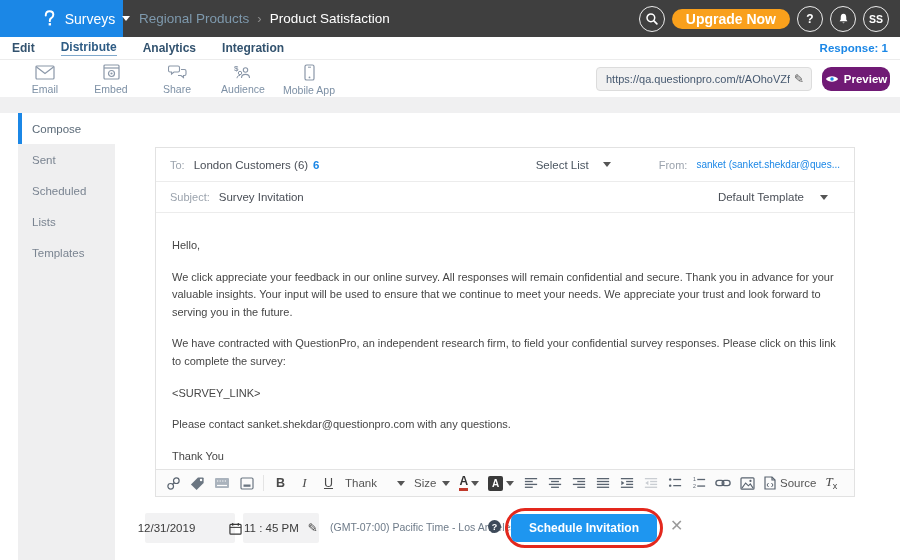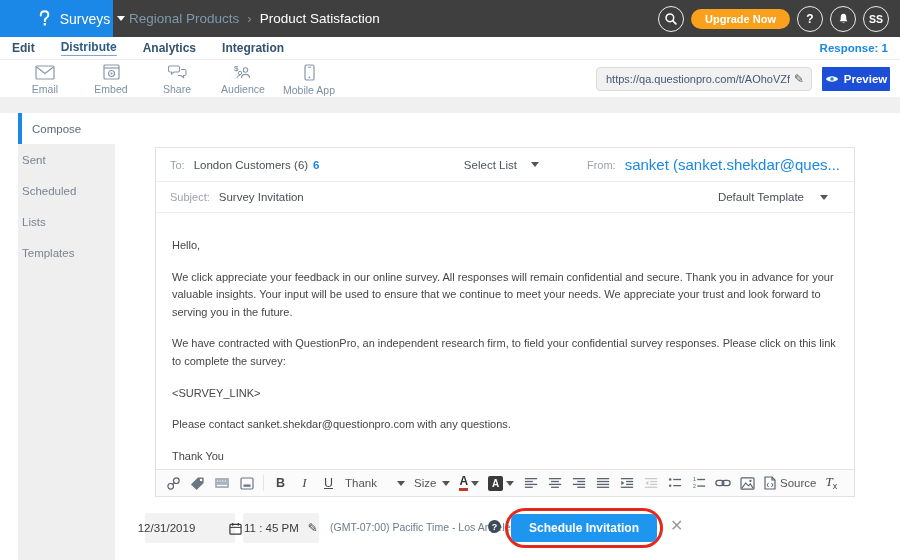--- a/index.html
+++ b/index.html
@@ -2,67 +2,67 @@
 <html><head>
 <meta charset="utf-8">
 <style>
   * { margin:0; padding:0; box-sizing:border-box; }
   html,body { background:#fff; }
   body { font-family:"Liberation Sans","DejaVu Sans",sans-serif; }
   .app { position:relative; width:900px; height:560px; background:#fff; overflow:hidden; }
 
   
   .topbar { position:absolute; left:0; top:0; width:900px; height:37px; background:#3F3F3F; display:flex; align-items:center; }
-  .logo-box { width:113px; height:37px; background:#1B87E6; display:flex; align-items:center; justify-content:center; gap:7px; cursor:pointer;padding-left:48px; }
+  .logo-box { width:123px; height:37px; background:#1B87E6; display:flex; align-items:center; justify-content:center; gap:7px; cursor:pointer;padding-left:48px; }
   .logo-box .menu-label { color:#fff; font-size:14px; }
   .caret { width:0; height:0; border-left:4px solid transparent; border-right:4px solid transparent; border-top:5px solid #fff; display:inline-block; }
   .caret.dark { border-top-color:#555; }
   .breadcrumb { margin-left:16px; display:flex; align-items:flex-end; gap:8px; font-size:13.5px; }
   .bc-parent { color:#7E99AD; cursor:pointer; }
   .bc-sep { color:#8d8d8d; font-size:13px; }
   .bc-current { color:#fff; font-weight:500; }
   .topbar-right { margin-left:auto; display:flex; align-items:center; gap:7px; padding-right:11px; }
   .circle-btn { width:26px; height:26px; border:1.4px solid #ECECEC; border-radius:50%; display:flex; align-items:center; justify-content:center; color:#fff; font-size:12px; font-weight:bold; cursor:pointer; background:transparent; }
-  .upgrade-btn { height:20px; border:none; border-radius:12px; background:#F9A01C; color:#fff; font-weight:bold; font-size:11px; padding:0 14px; cursor:pointer; font-family:inherit; }
+  .upgrade-btn { height:20px; border:none; border-radius:12px; background:#F9A01C; color:#fff; font-weight:bold; font-size:14px; padding:0 14px; cursor:pointer; font-family:inherit; }
 
   
   .nav-row { position:absolute; left:0; top:37px; width:900px; height:23px; background:#fff; display:flex; align-items:center; padding:0 12px; border-bottom:1px solid #ECECEC; }
   .nav-tab { font-size:12px; font-weight:bold; color:#33536F; margin-right:26px; cursor:pointer; padding-bottom:1px; }
   .nav-tab.active { color:#2E5C85; border-bottom:1px solid #7FA8CC; }
   .response-label { margin-left:auto; color:#1B87E6; font-size:11.5px; font-weight:bold; }
 
   
   .channel-bar { position:absolute; left:0; top:60px; width:900px; height:37px; background:#fff; display:flex; align-items:center; }
   .channel-item { width:66px; display:flex; flex-direction:column; align-items:center; gap:3px; cursor:pointer; margin-top:2px; }
   .channel-item:first-child { margin-left:12px; }
   .channel-label { font-size:10.5px; color:#7D90A5; }
   .url-wrap { position:absolute; left:596px; top:67px; width:216px; height:24px; background:#F1F1F1; border:1px solid #DCDCDC; border-radius:4px; display:flex; align-items:center; }
   .url-input { flex:1; border:none; background:transparent; font-family:inherit; font-size:11px; color:#45586F; padding:0 4px 0 9px; outline:none; }
   .pencil { font-family:"DejaVu Sans",sans-serif; color:#555; font-size:12px; cursor:pointer; padding-right:7px; }
-  .preview-btn { position:absolute; left:822px; top:67px; width:68px; height:24px; background:#1d4ed8; border:none; border-radius:1px; color:#fff; font-size:11.5px; font-weight:bold; display:flex; align-items:center; justify-content:center; gap:5px; cursor:pointer; font-family:inherit; }
+  .preview-btn { position:absolute; left:822px; top:67px; width:68px; height:24px; background:#701a75; border:none; border-radius:9px; color:#fff; font-size:11.5px; font-weight:bold; display:flex; align-items:center; justify-content:center; gap:5px; cursor:pointer; font-family:inherit; }
 
   .gray-band { position:absolute; left:0; top:97px; width:900px; height:16px; background:#F0F0F1; }
 
   
   .sidebar { position:absolute; left:18px; top:113px; width:97px; height:447px; background:#EFEFF0; }
-  .side-item { height:31px; display:flex; align-items:center; padding-left:4px; font-size:11.5px; color:#7A8491; cursor:pointer; }
+  .side-item { height:31px; display:flex; align-items:center; padding-left:14px; font-size:11.5px; color:#7A8491; cursor:pointer; }
   .side-item.active { background:#fff; border-left:4px solid #1B87E6; padding-left:10px; color:#5C6B79; }
 
   
   .compose-panel { position:absolute; left:155px; top:147px; width:700px; height:350px; background:#fff; border:1px solid #E2E2E2; display:flex; flex-direction:column; }
   .field-row { display:flex; align-items:center; padding:0 14px; border-bottom:1px solid #ECECEC; }
   .to-row { height:34px; }
   .subject-row { height:31px; }
   .field-label { font-size:11px; color:#9BA3AD; margin-right:9px; }
   .field-value { font-size:11.5px; color:#4A4F57; }
   .to-count { font-size:11.5px; color:#1B87E6; font-weight:bold; margin-left:5px; }
   .select-list { display:flex; align-items:center; gap:14px; margin-left:auto; margin-right:48px; cursor:pointer; }
   .select-list .field-value { color:#4A5560;margin-left:30px; }
   .from-group { display:flex; align-items:center; }
-  .from-value { font-size:15px; color:#1B87E6; cursor:pointer; white-space:nowrap; }
+  .from-value { font-size:10px; color:#1B87E6; cursor:pointer; white-space:nowrap; }
   .template-select { display:flex; align-items:center; gap:16px; margin-left:auto; margin-right:12px; cursor:pointer; }
 
   .email-body { flex:1; padding:24px 16px 0 16px; overflow:hidden; cursor:text; }
   .email-body p { font-size:11px; color:#464646; line-height:1.6; margin-bottom:14px; }
 
   
   .editor-bar { height:27px; border-top:1px solid #E3E3E3; background:#FBFBFB; display:flex; align-items:center; padding:0 10px; gap:9px; }
   .ed-btn { display:flex; align-items:center; justify-content:center; min-width:15px; height:20px; cursor:pointer; color:#4A4A4A; }
   .ed-sep { width:1px; height:16px; background:#E4E4E4; }
   .ed-bold { font-weight:bold; font-size:12.5px; }

